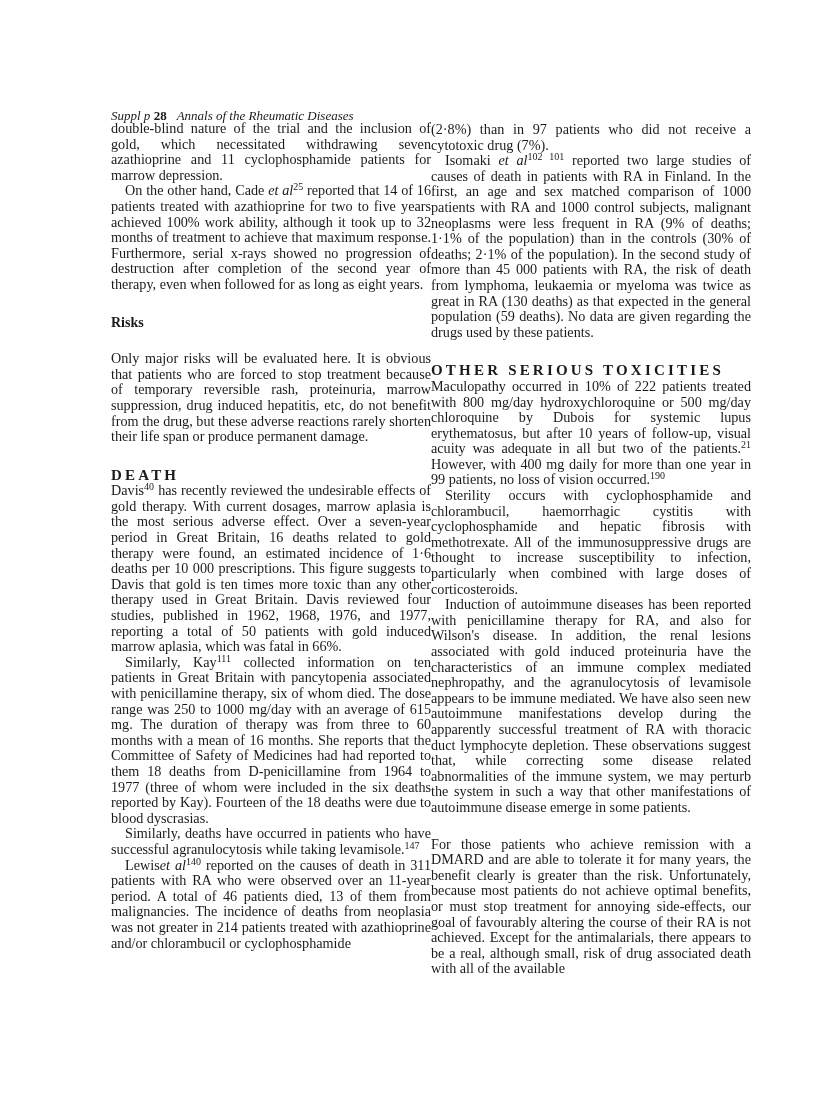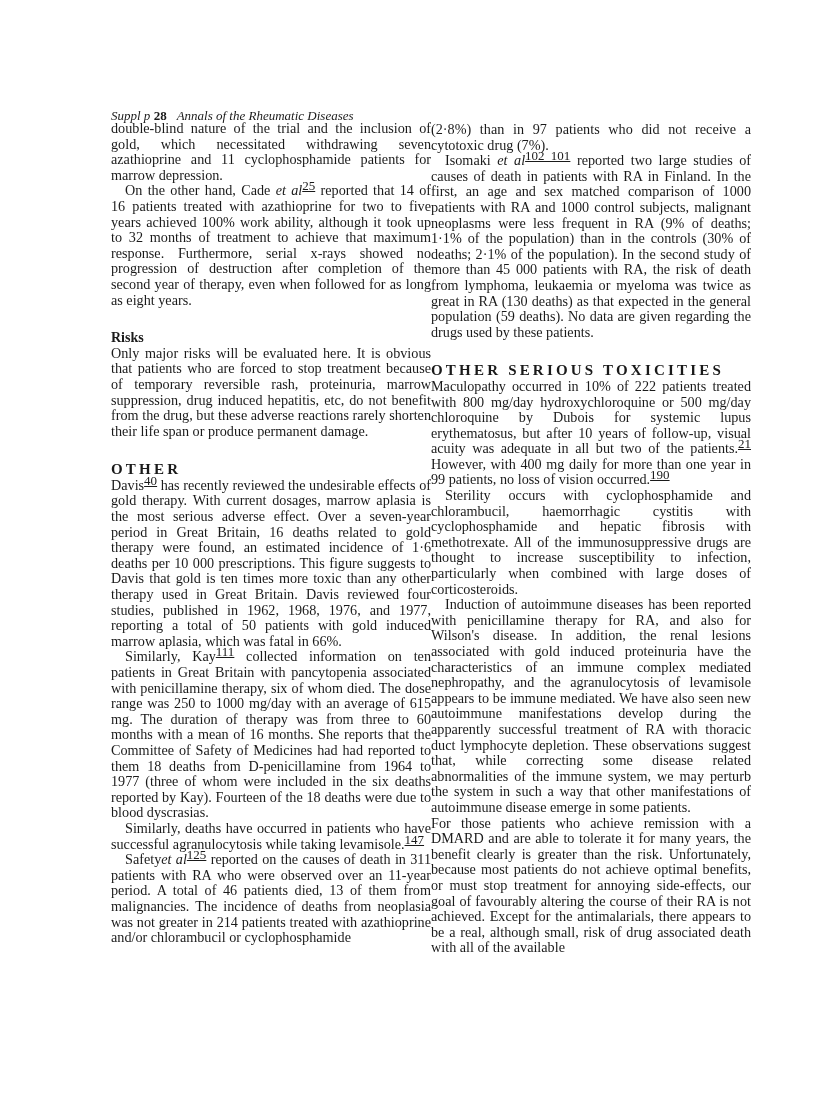--- a/index.html
+++ b/index.html
@@ -8,45 +8,45 @@
   .running-head { position: absolute; left: 111px; top: 108px; font-size: 13px; font-style: italic; white-space: nowrap; }
   .running-head .pg { font-weight: bold; font-style: normal; margin-right: 10px; }
   .col { position: absolute; top: 121px; width: 320px; font-size: 14.2px; line-height: 15.6px; }
   .col.left { left: 111px; }
   .col.right { left: 431px; top: 122px; }
   p { margin: 0; text-align: justify; }
   p.indent { text-indent: 14px; }
   h2 { font-size: 14px; font-weight: bold; margin: 0; line-height: 15.6px; }
   h3 { font-size: 15px; font-weight: bold; letter-spacing: 3.2px; margin: 0; line-height: 15.6px; }
   .gap-heading-before { margin-top: 22px; }
-  .gap-heading-after { }
+  .gap-heading-after { margin-top: 21px; }
   .gap-sub-before { margin-top: 23px; }
-  sup { font-size: 13px; vertical-align: 5px; line-height: 0; text-decoration: underline; }
+  sup { font-size: 10px; vertical-align: 5px; line-height: 0; }
   em { font-style: italic; }
 </style>
 </head>
 <body>
 
 <div class="running-head">
   <em>Suppl p</em>
   <span class="pg"> 28</span><em>Annals of the Rheumatic Diseases</em>
 </div>
 
 <div class="col left">
   <p>double-blind nature of the trial and the inclusion of gold, which necessitated withdrawing seven azathioprine and 11 cyclophosphamide patients for marrow depression.</p>
   <p class="indent"><span>On the other hand, Cade</span> <em>et al</em><sup>25</sup> <span>reported that 14 of 16 patients treated with azathioprine for two to five years achieved 100% work ability, although it took up to 32 months of treatment to achieve that maximum response. Furthermore, serial x-rays showed no progression of destruction after completion of the second year of therapy, even when followed for as long as eight years.</span></p>
 
   <h2 class="gap-heading-before">Risks</h2>
   <p class="gap-heading-after">Only major risks will be evaluated here. It is obvious that patients who are forced to stop treatment because of temporary reversible rash, proteinuria, marrow suppression, drug induced hepatitis, etc, do not benefit from the drug, but these adverse reactions rarely shorten their life span or produce permanent damage.</p>
 
-  <h3 class="gap-sub-before">OTHER</h3>
+  <h3 class="gap-sub-before">DEATH</h3>
   <p><span>Davis</span><sup>40</sup> <span>has recently reviewed the undesirable effects of gold therapy. With current dosages, marrow aplasia is the most serious adverse effect. Over a seven-year period in Great Britain, 16 deaths related to gold therapy were found, an estimated incidence of 1·6 deaths per 10 000 prescriptions. This figure suggests to Davis that gold is ten times more toxic than any other therapy used in Great Britain. Davis reviewed four studies, published in 1962, 1968, 1976, and 1977, reporting a total of 50 patients with gold induced marrow aplasia, which was fatal in 66%.</span></p>
   <p class="indent"><span>Similarly, Kay</span><sup>111</sup> <span>collected information on ten patients in Great Britain with pancytopenia associated with penicillamine therapy, six of whom died. The dose range was 250 to 1000 mg/day with an average of 615 mg. The duration of therapy was from three to 60 months with a mean of 16 months. She reports that the Committee of Safety of Medicines had had reported to them 18 deaths from D-penicillamine from 1964 to 1977 (three of whom were included in the six deaths reported by Kay). Fourteen of the 18 deaths were due to blood dyscrasias.</span></p>
   <p class="indent"><span>Similarly, deaths have occurred in patients who have successful agranulocytosis while taking levamisole.</span><sup>147</sup></p>
-  <p class="indent"><span>Safety</span><em>et al</em><sup>125</sup> <span>reported on the causes of death in 311 patients with RA who were observed over an 11-year period. A total of 46 patients died, 13 of them from malignancies. The incidence of deaths from neoplasia was not greater in 214 patients treated with azathioprine and/or chlorambucil or cyclophosphamide</span></p>
+  <p class="indent"><span>Lewis</span><em>et al</em><sup>140</sup> <span>reported on the causes of death in 311 patients with RA who were observed over an 11-year period. A total of 46 patients died, 13 of them from malignancies. The incidence of deaths from neoplasia was not greater in 214 patients treated with azathioprine and/or chlorambucil or cyclophosphamide</span></p>
 </div>
 
 <div class="col right">
   <p>(2·8%) than in 97 patients who did not receive a cytotoxic drug (7%).</p>
   <p class="indent"><span>Isomaki</span> <em>et al</em><sup>102 101</sup> <span>reported two large studies of causes of death in patients with RA in Finland. In the first, an age and sex matched comparison of 1000 patients with RA and 1000 control subjects, malignant neoplasms were less frequent in RA (9% of deaths; 1·1% of the population) than in the controls (30% of deaths; 2·1% of the population). In the second study of more than 45 000 patients with RA, the risk of death from lymphoma, leukaemia or myeloma was twice as great in RA (130 deaths) as that expected in the general population (59 deaths). No data are given regarding the drugs used by these patients.</span></p>
 
   <h3 class="gap-sub-before">OTHER SERIOUS TOXICITIES</h3>
   <p><span>Maculopathy occurred in 10% of 222 patients treated with 800 mg/day hydroxychloroquine or 500 mg/day chloroquine by Dubois for systemic lupus erythematosus, but after 10 years of follow-up, visual acuity was adequate in all but two of the patients.</span><sup>21</sup> <span>However, with 400 mg daily for more than one year in 99 patients, no loss of vision occurred.</span><sup>190</sup></p>
   <p class="indent">Sterility occurs with cyclophosphamide and chlorambucil, haemorrhagic cystitis with cyclophosphamide and hepatic fibrosis with methotrexate. All of the immunosuppressive drugs are thought to increase susceptibility to infection, particularly when combined with large doses of corticosteroids.</p>
   <p class="indent">Induction of autoimmune diseases has been reported with penicillamine therapy for RA, and also for Wilson's disease. In addition, the renal lesions associated with gold induced proteinuria have the characteristics of an immune complex mediated nephropathy, and the agranulocytosis of levamisole appears to be immune mediated. We have also seen new autoimmune manifestations develop during the apparently successful treatment of RA with thoracic duct lymphocyte depletion. These observations suggest that, while correcting some disease related abnormalities of the immune system, we may perturb the system in such a way that other manifestations of autoimmune disease emerge in some patients.</p>

